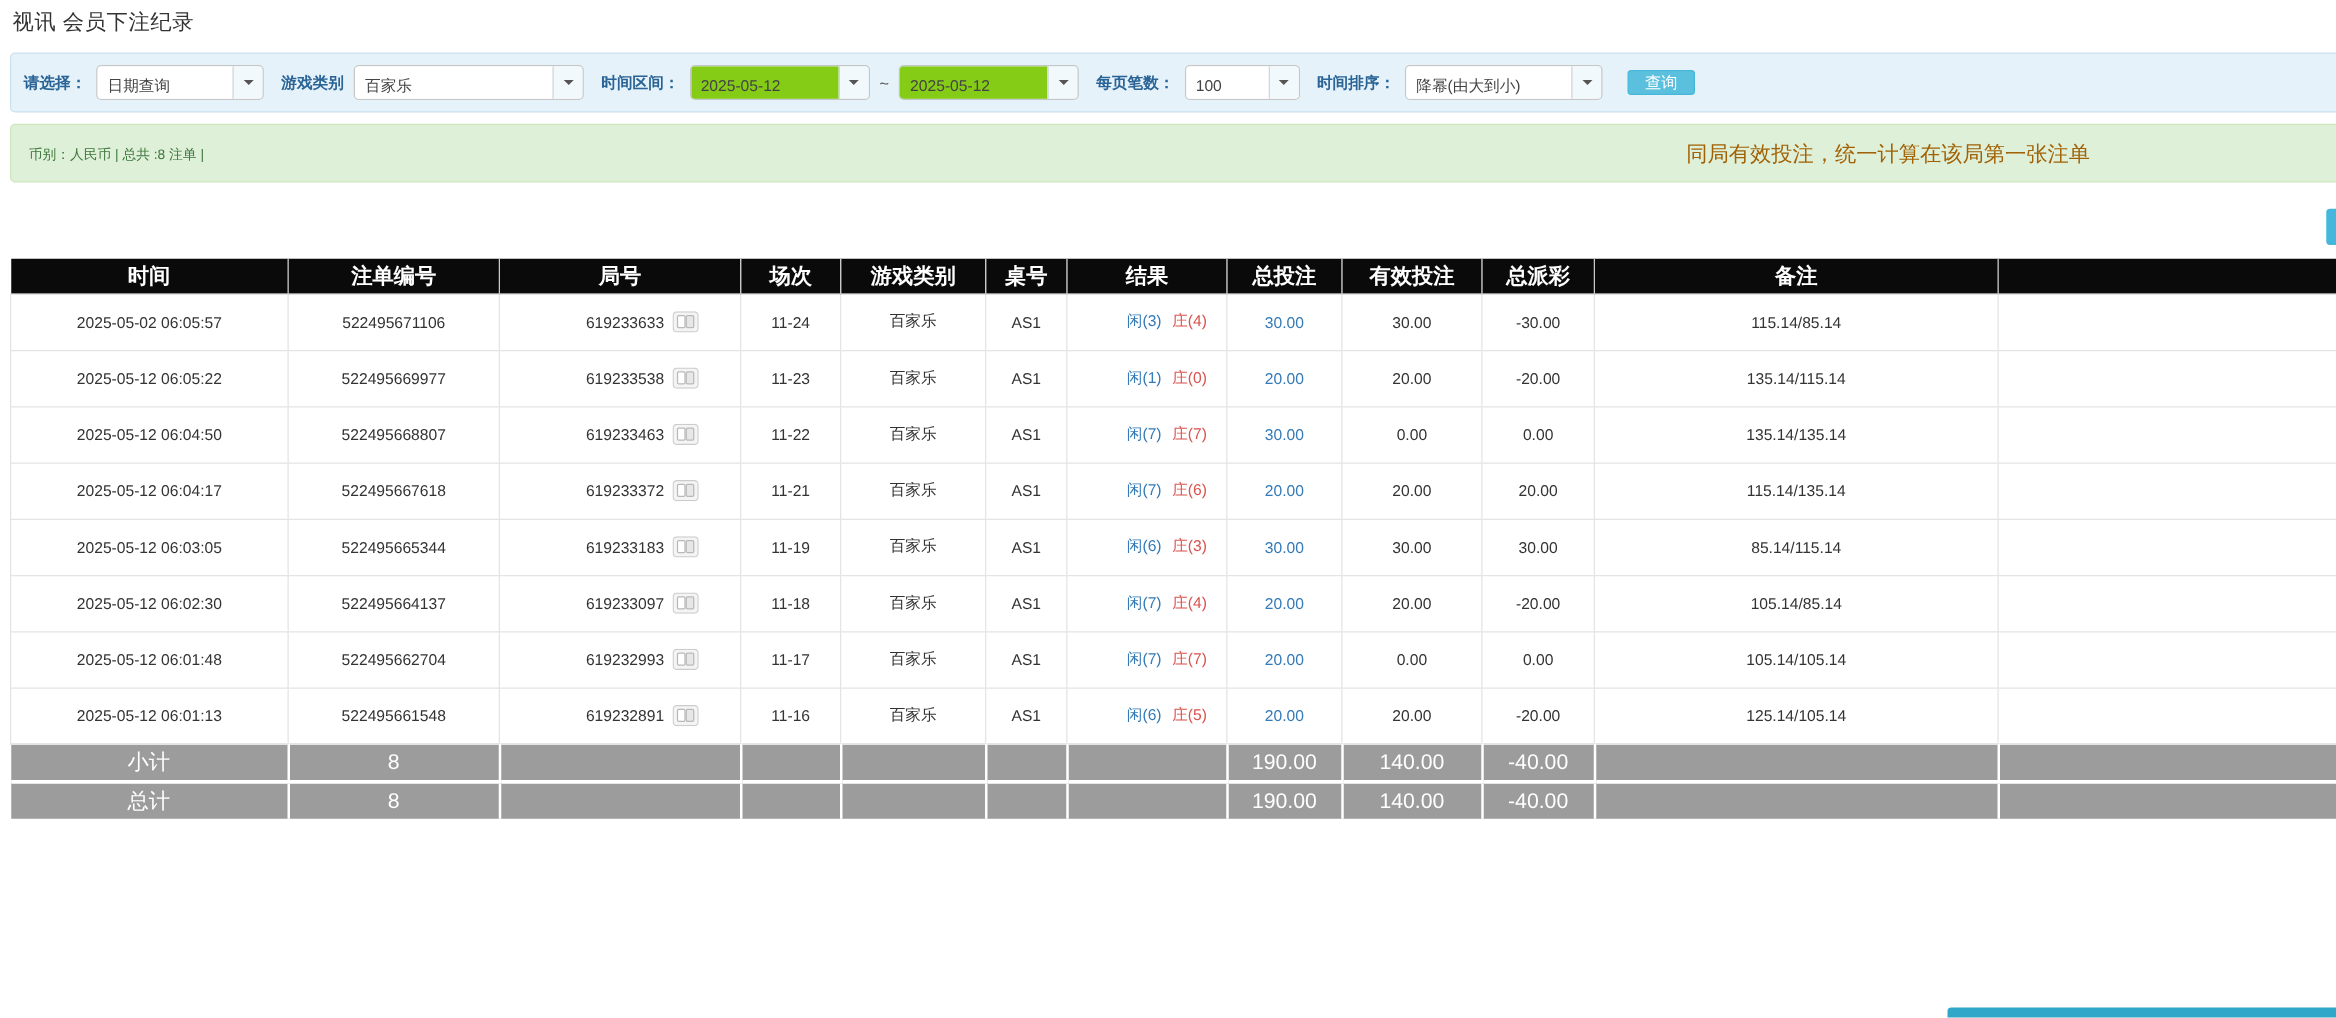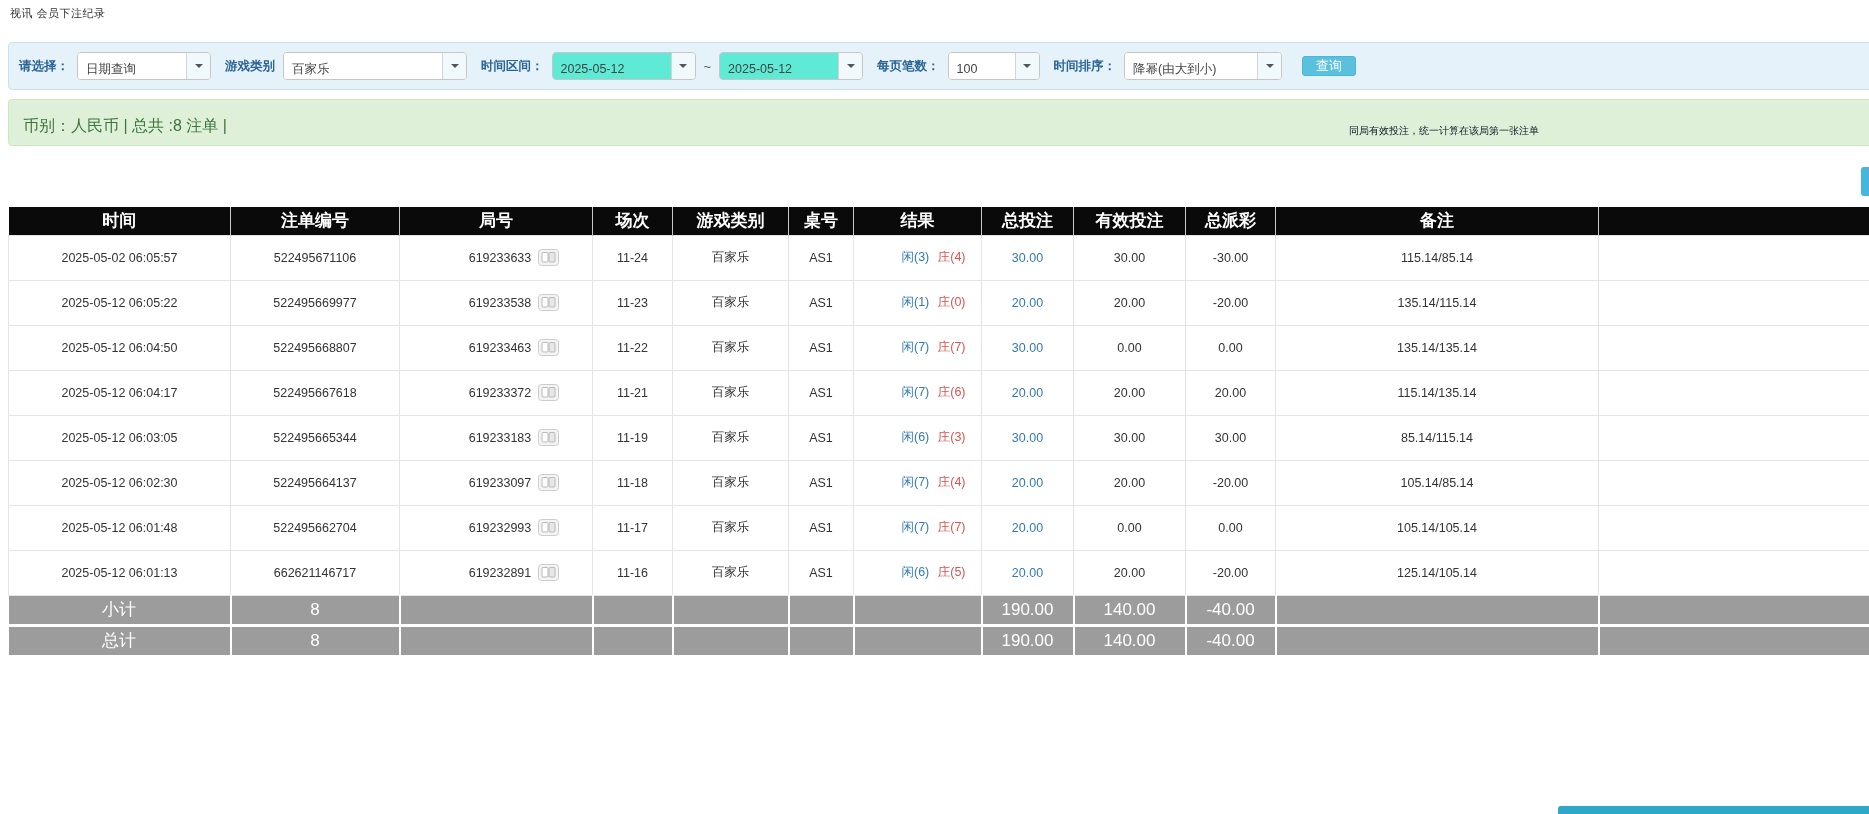--- a/index.html
+++ b/index.html
@@ -3,55 +3,55 @@
 <meta charset="utf-8">
 <style>
   * { margin:0; padding:0; box-sizing:border-box; }
   html, body {
     width:1869px; height:814px; overflow:hidden; background:#fff;
     font-family:"Liberation Sans","DejaVu Sans",sans-serif;
   }
   .canvas { position:relative; width:2000px; height:814px; }
 
   
-  .page-title { position:absolute; left:10px; top:6px; font-size:11px; color:#333; font-weight:400; letter-spacing:.5px; }
+  .page-title { position:absolute; left:10px; top:6px; font-size:17px; color:#333; font-weight:400; letter-spacing:.5px; }
 
   
   .filter-bar {
     position:absolute; left:8px; top:42px; width:1975px; height:48px;
     background:#e6f2fa; border:1px solid #c9e1ef; border-radius:4px;
     display:flex; align-items:center; padding:0 10px; gap:8px;
   }
   .flabel { font-size:12.5px; color:#2a6496; font-weight:bold; white-space:nowrap; margin-left:6px; }
   .flabel.first { margin-left:0; }
   .combo { display:inline-flex; align-items:stretch; height:28px; background:#fff; border:1px solid #c6c6c6; border-radius:4px; overflow:hidden; }
   .combo.tint { background:#e3f2fb; }
-  .combo.tint input { background:#5eead4; }
+  .combo.tint input { background:#84cc16; }
   .combo input {
     border:none; outline:none; padding:16px 8px; font-size:12.5px; color:#444;
     background:#fff; font-family:inherit;
   }
   .combo-btn {
     width:24px; border:none; border-left:1px solid #d4d4d4; background:#f2f9fd;
     display:flex; align-items:center; justify-content:center; cursor:pointer;
   }
   .caret { width:0; height:0; border-left:4px solid transparent; border-right:4px solid transparent; border-top:4px solid #555; display:inline-block; }
   .tilde { font-size:13px; color:#555; }
   .search-btn {
     margin-left:12px; background:#5bc0de; border:1px solid #46b8da; color:#fff;
     font-size:13px; padding:0 13px; border-radius:3px; cursor:pointer; font-family:inherit;
   }
 
   
   .summary-bar {
     position:absolute; left:8px; top:99px; width:1975px; height:47px;
     background:#dff0d8; border:1px solid #cde6bd; border-radius:4px;
   }
-  .summary-left { position:absolute; left:14px; top:16px; font-size:16px; color:#3c763d; }
-  .summary-note { position:absolute; left:1340px; top:24px; font-size:10px; color:#0f172a; white-space:nowrap; }
+  .summary-left { position:absolute; left:14px; top:16px; font-size:11px; color:#3c763d; }
+  .summary-note { position:absolute; left:1340px; top:12px; font-size:17px; color:#a16207; white-space:nowrap; }
 
   
   .export-partial { position:absolute; left:1861px; top:167px; width:48px; height:29px; background:#45b6dc; border-radius:3px; cursor:pointer; }
   .bottom-partial { position:absolute; left:1558px; top:806px; width:440px; height:18px; background:#2fa7c8; border-radius:3px 3px 0 0; cursor:pointer; }
 
   
   .bet-table {
     position:absolute; left:8px; top:207px; width:1975px;
     border-collapse:collapse; table-layout:fixed; background:#fff;
   }
@@ -389,21 +389,21 @@
             <span class="link-blue">20.00</span>
           </td>
           <td>0.00</td>
           <td>0.00</td>
           <td>105.14/105.14</td>
           <td></td>
         </tr>
 
         <tr>
           <td>2025-05-12 06:01:13</td>
-          <td>662621146717</td>
+          <td>522495661548</td>
           <td>
             <span class="round-wrap">
               <span>619232891</span>
               <span class="round-icon">
                 <svg width="21" height="17" viewBox="0 0 21 17">
                   <rect x="0.5" y="0.5" width="20" height="16" rx="3" fill="#f4f4f4" stroke="#cccccc"></rect>
                   <rect x="4" y="3.5" width="6" height="9.5" rx="1" fill="#ffffff" stroke="#b9b9b9"></rect>
                   <rect x="11" y="3.5" width="6" height="9.5" rx="1" fill="#e7e7e7" stroke="#b9b9b9"></rect>
                 </svg>
               </span>

